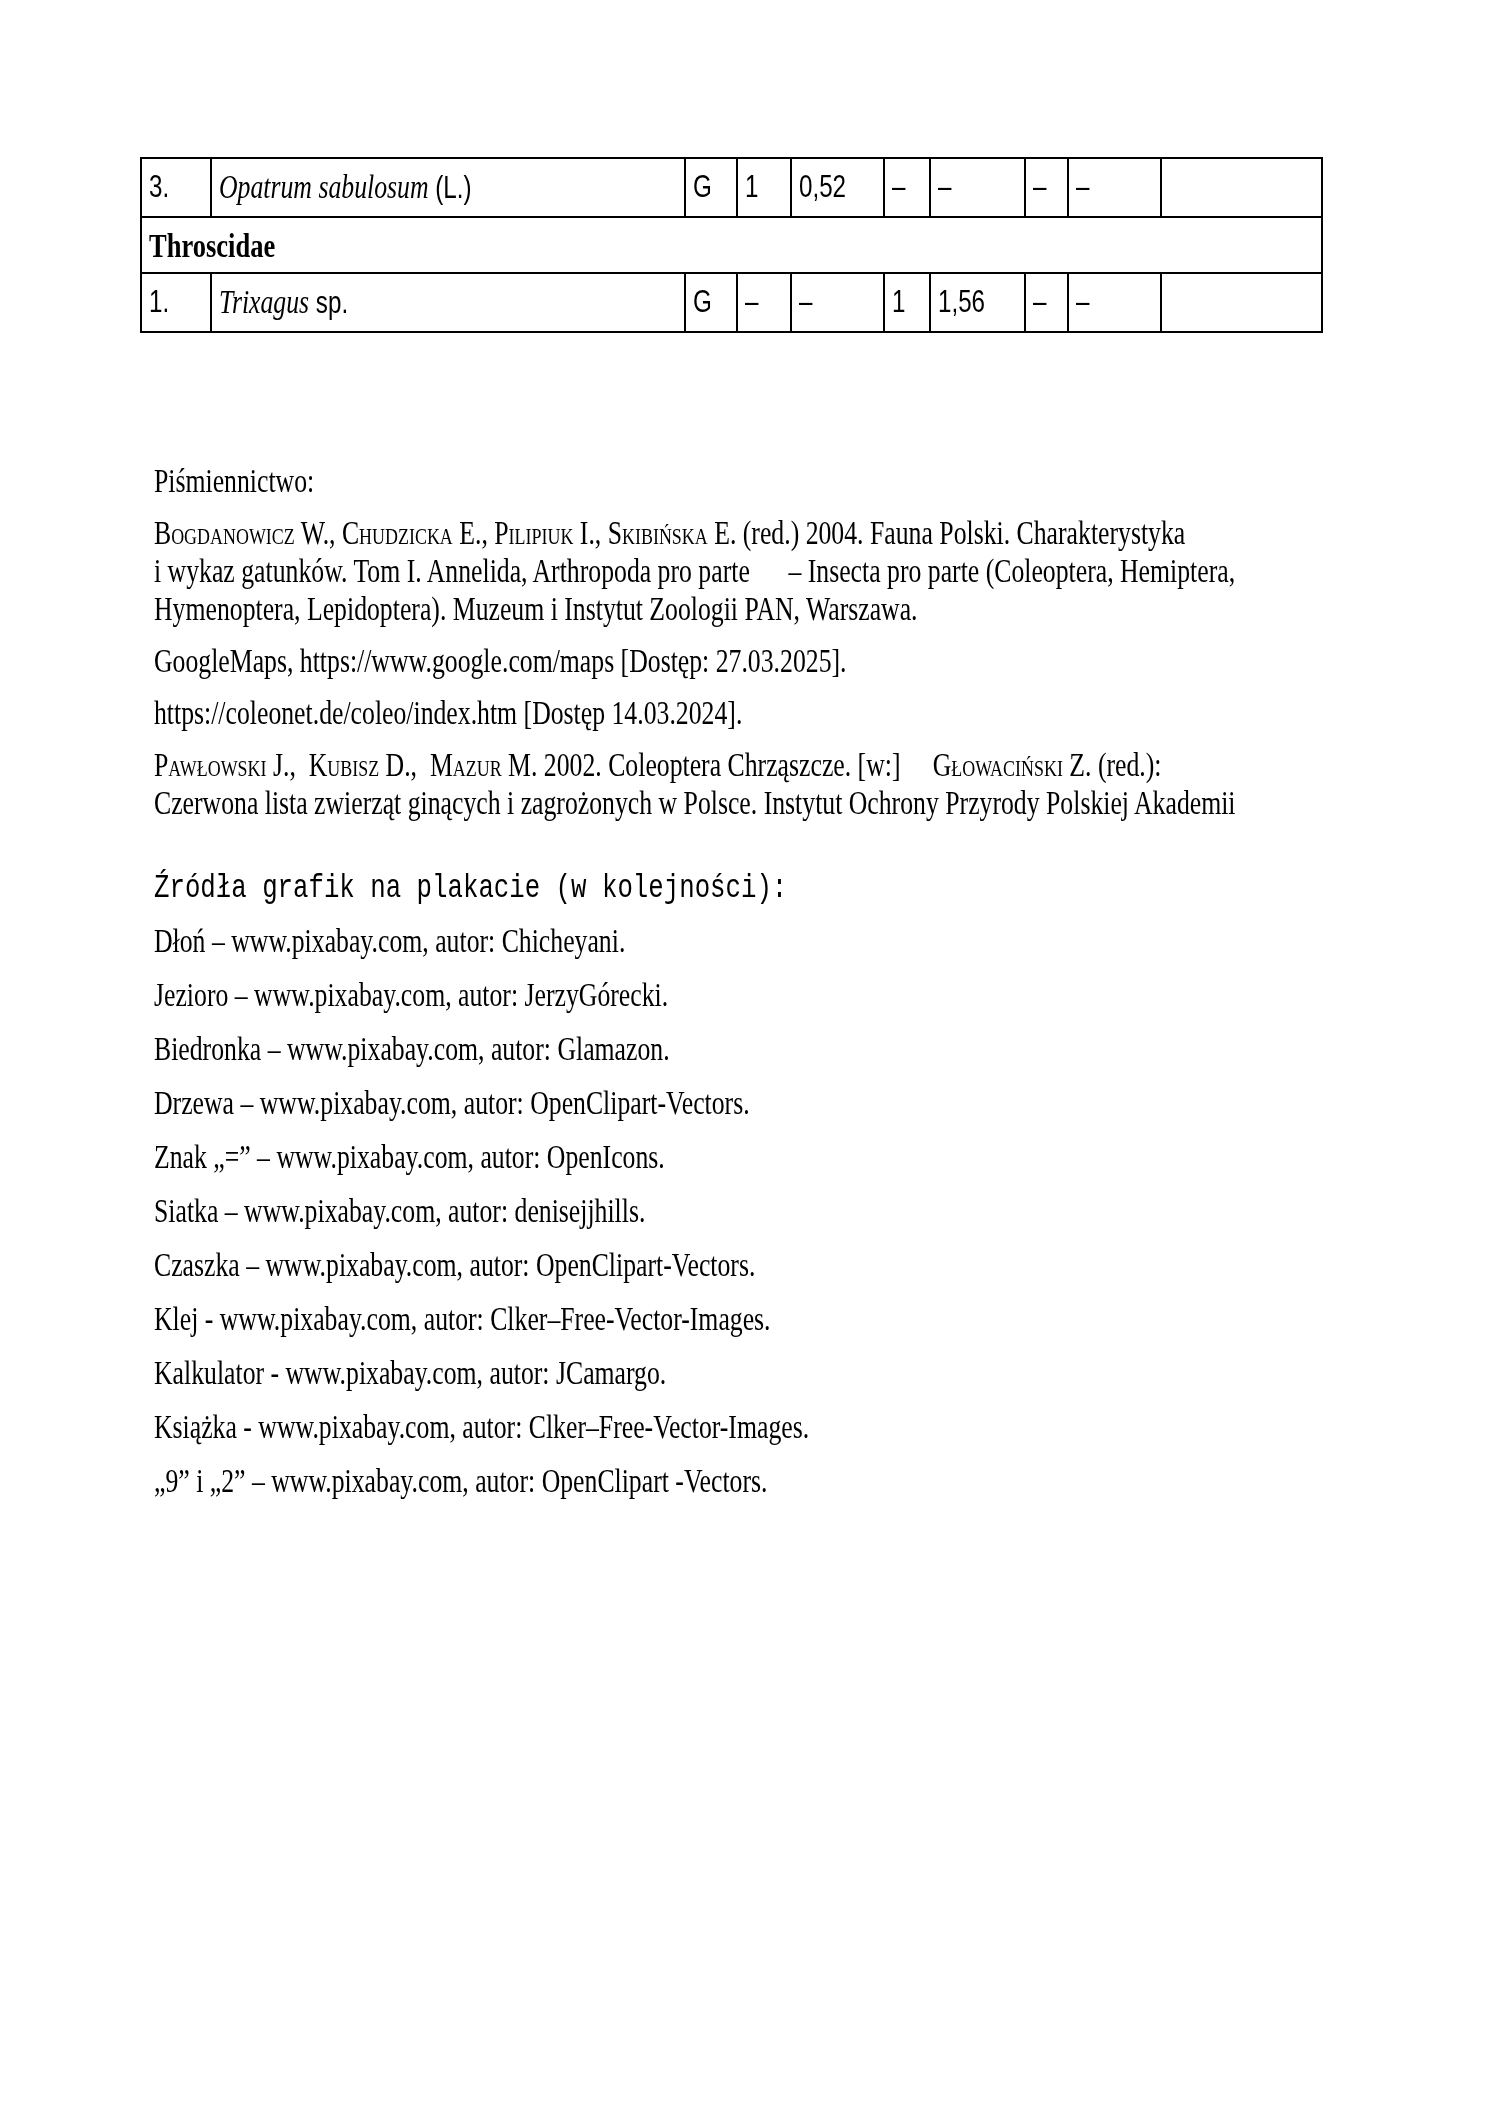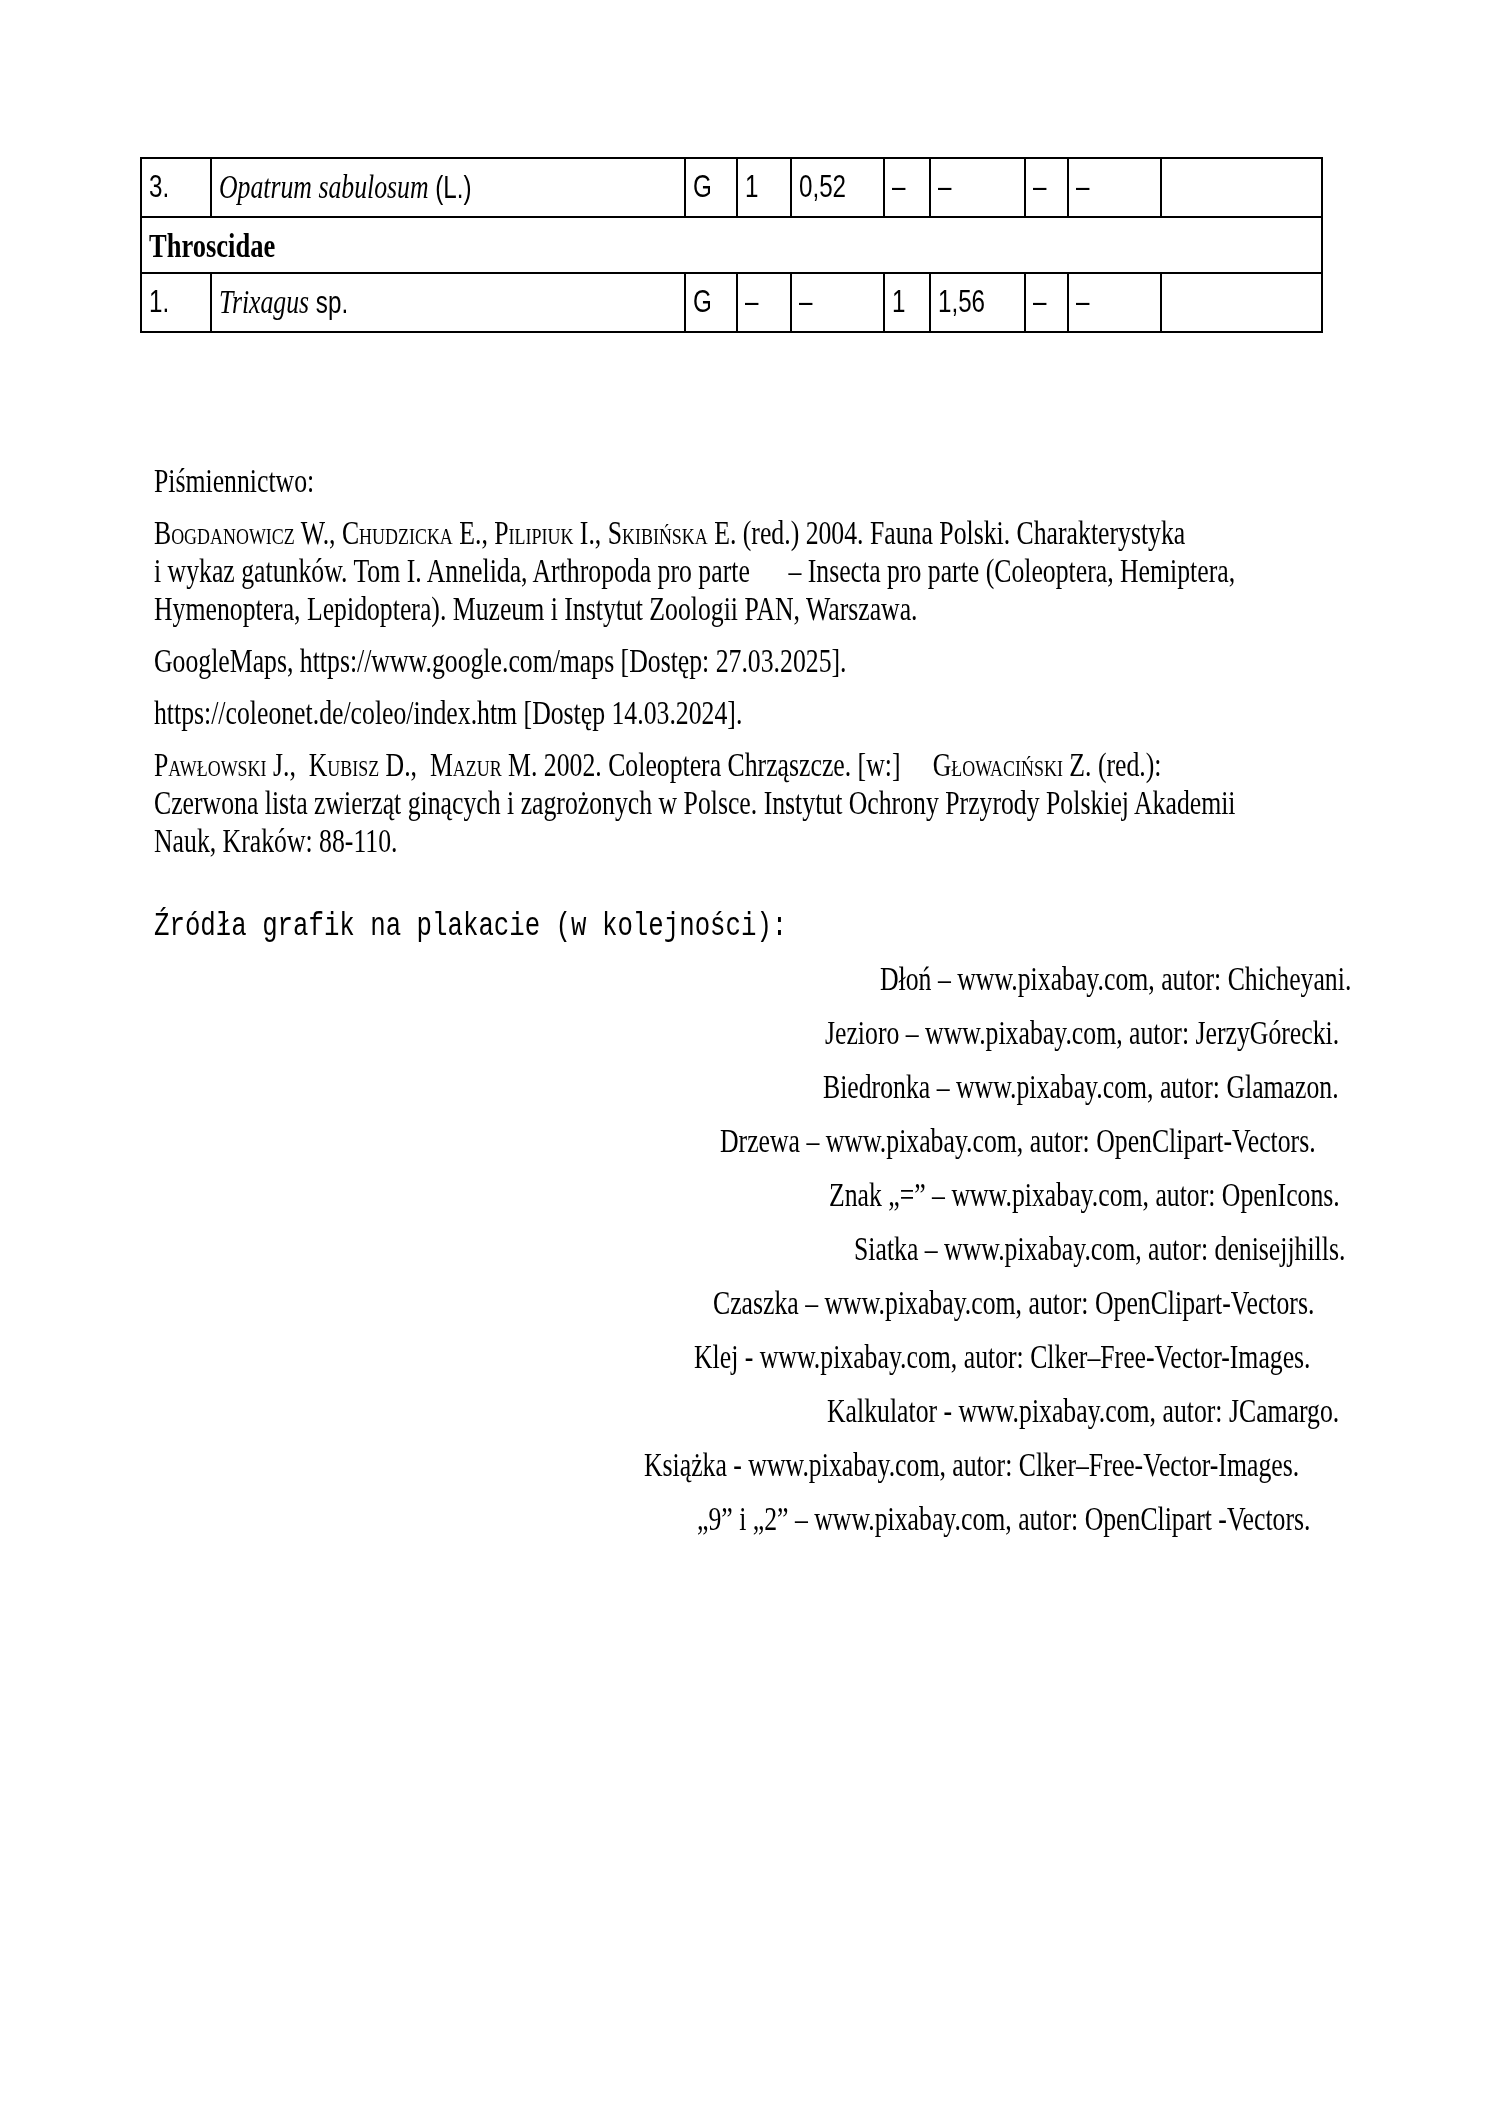--- a/index.html
+++ b/index.html
@@ -35,21 +35,21 @@
   .row-fam{height:56px;}
   .cell-sans{font-family:"Liberation Sans","DejaVu Sans",sans-serif;font-size:31px;}
   .species-name{font-style:italic;}
   .species-rest{font-family:"Liberation Sans","DejaVu Sans",sans-serif;font-style:normal;font-size:31px;}
   .fam-label{font-weight:bold;font-size:34px;}
 
   
   .textcol{position:absolute;left:154px;top:462px;width:1330px;}
   .tline{height:38px;line-height:38px;}
   .para{margin:0 0 14px 0;}
-  .src-para{margin:6px 0 16px 0;text-align:right;}
+  .src-para{margin:6px 0 16px 0;}
   .sources-gap{margin-top:48px;font-family:Liberation Mono, monospace;}
   .sc{font-variant:small-caps;}
 </style>
 </head>
 <body>
 
 <div class="page">
 
   <table class="doc-table">
     <colgroup>
@@ -116,21 +116,20 @@
     </div>
 
     <div class="para">
       <div class="tline"><span class="sq"><span>https://coleonet.de/coleo/index.htm [Dostęp 14.03.2024].</span></span></div>
     </div>
 
 
     <div class="para">
       <div class="tline"><span class="sq"><span class="sc">Pawłowski</span><span> J.,  </span><span class="sc">Kubisz</span><span> D.,  </span><span class="sc">Mazur</span><span> M. 2002. Coleoptera Chrząszcze. [w:]     </span><span class="sc">Głowaciński</span><span> Z. (red.):</span></span></div>
       <div class="tline"><span class="sq"><span>Czerwona lista zwierząt ginących i zagrożonych w Polsce. Instytut Ochrony Przyrody Polskiej Akademii</span></span></div>
-      <div class="tline"><span class="sq"><span>Nauk, Kraków: 88-110.</span></span></div>
     </div>
 
     <div class="para sources-gap">
       <div class="tline"><span class="sq">Źródła grafik na plakacie (w kolejności):</span></div>
     </div>
 
     <div class="src-para">
         <div class="tline"><span class="sq">Dłoń – www.pixabay.com, autor: Chicheyani.</span></div>
       </div>
     <div class="src-para">

